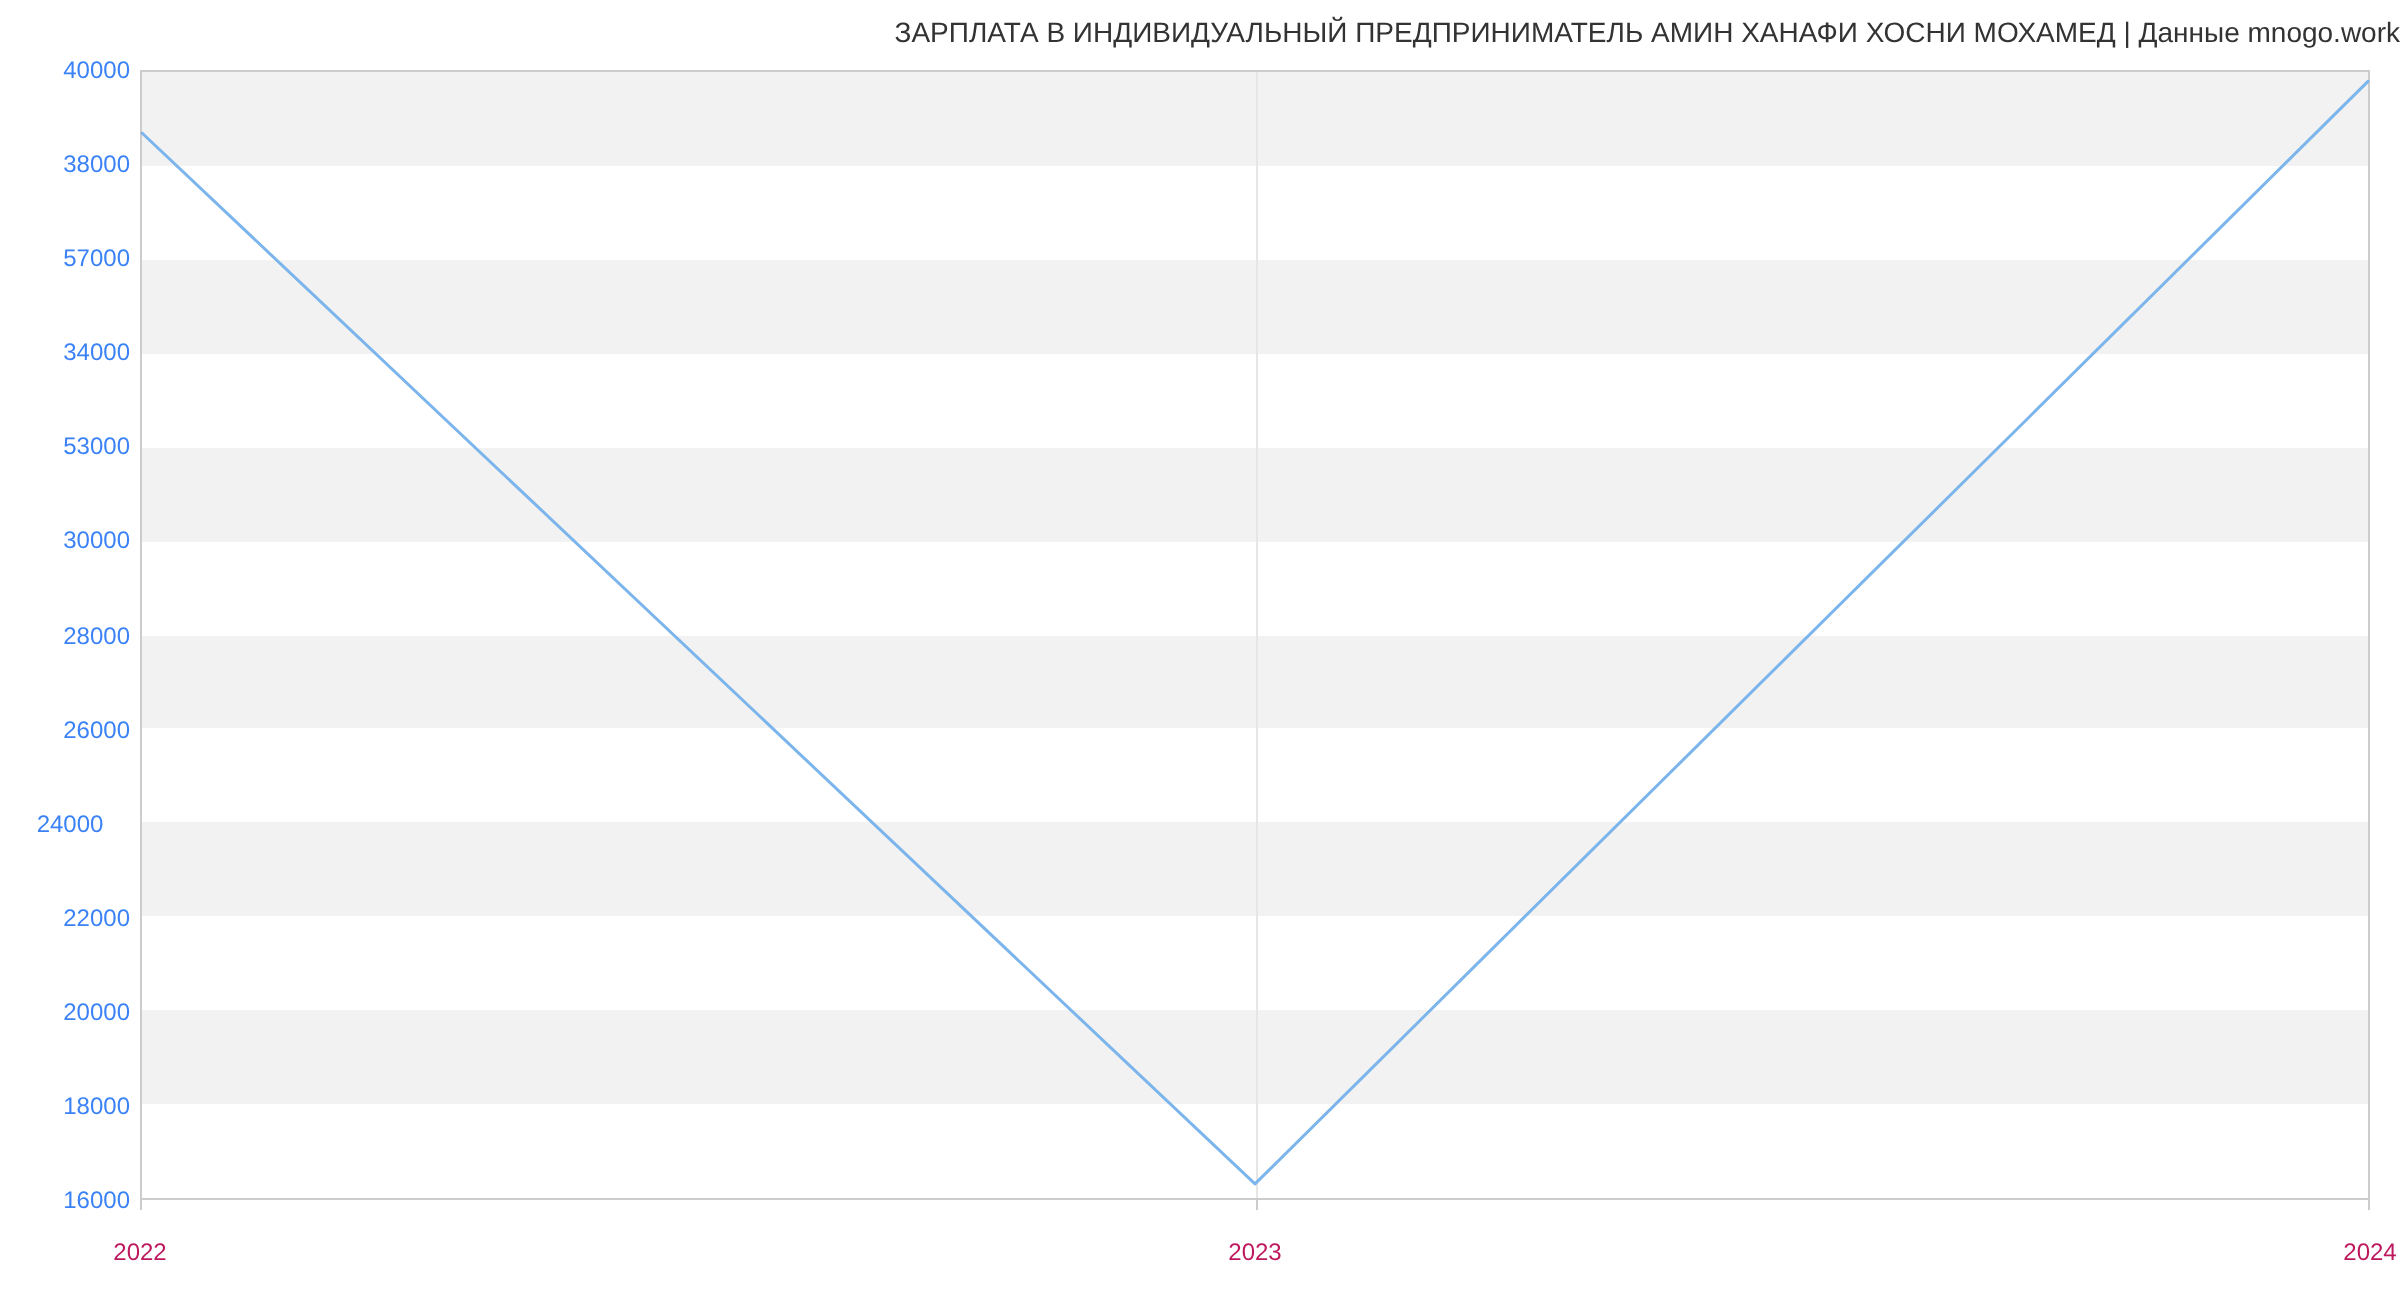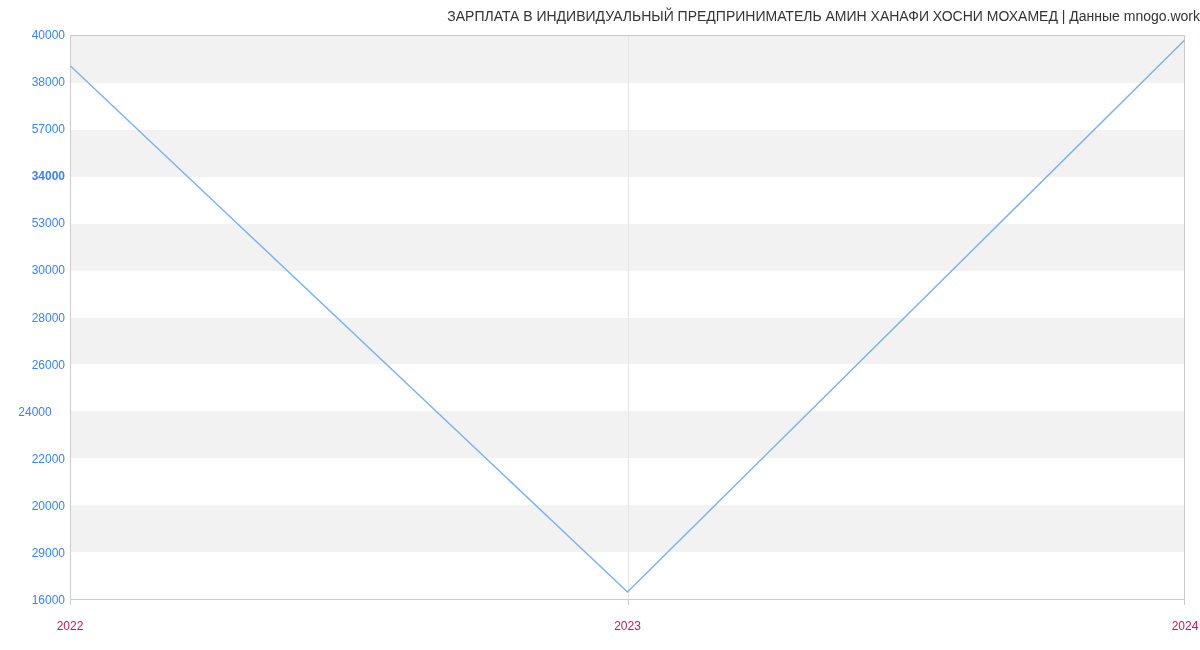--- a/index.html
+++ b/index.html
@@ -88,29 +88,29 @@
   }
 </style>
 </head>
 <body>
 
 <div class="chart">
 
   <div class="title">ЗАРПЛАТА В ИНДИВИДУАЛЬНЫЙ ПРЕДПРИНИМАТЕЛЬ АМИН ХАНАФИ ХОСНИ МОХАМЕД | Данные mnogo.work</div>
 
   <div class="y-tick-label" style="top:600px;left:5px;">16000</div>
-  <div class="y-tick-label" style="top:552.92px;left:5px;">29000</div>
+  <div class="y-tick-label" style="top:552.92px;left:5px;">18000</div>
   <div class="y-tick-label" style="top:505.83px;left:5px;">20000</div>
   <div class="y-tick-label" style="top:458.75px;left:5px;">22000</div>
   <div class="y-tick-label" style="top:411.67px;left:5px;text-align:center;">24000</div>
   <div class="y-tick-label" style="top:364.58px;left:5px;">26000</div>
   <div class="y-tick-label" style="top:317.50px;left:5px;">28000</div>
   <div class="y-tick-label" style="top:270.42px;left:5px;">30000</div>
   <div class="y-tick-label" style="top:223.33px;left:5px;">53000</div>
-  <div class="y-tick-label" style="top:176.25px;left:5px;font-weight:bold;">34000</div>
+  <div class="y-tick-label" style="top:176.25px;left:5px;">34000</div>
   <div class="y-tick-label" style="top:129.17px;left:5px;">57000</div>
   <div class="y-tick-label" style="top:82.08px;left:5px;">38000</div>
   <div class="y-tick-label" style="top:35px;left:5px;">40000</div>
 
   <div class="x-tick-label" style="left:70px;">2022</div>
   <div class="x-tick-label" style="left:627.5px;">2023</div>
   <div class="x-tick-label" style="left:1185px;">2024</div>
 
   <div class="plot-area">
 

